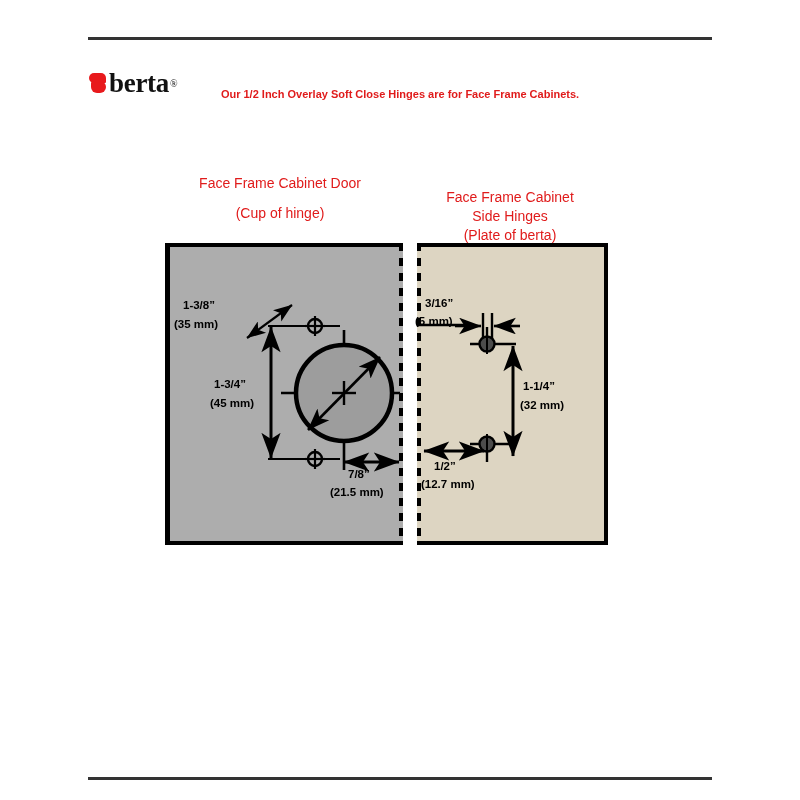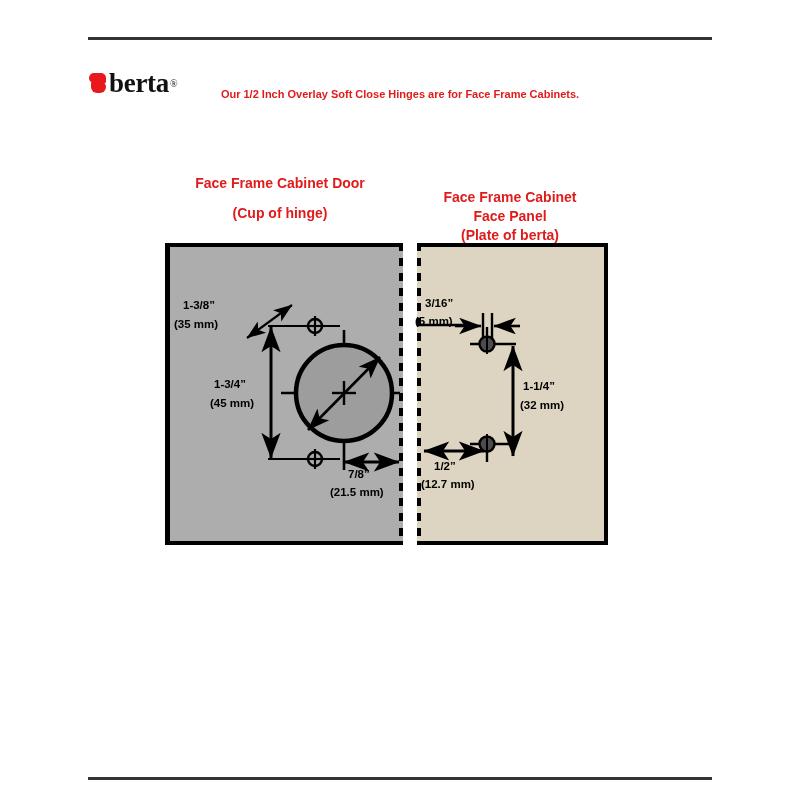--- a/index.html
+++ b/index.html
@@ -98,21 +98,21 @@
     text-align: center;
     font-size: 11px;
     font-weight: bold;
     color: #e01b1b;
   }
 
   
   .caption {
     position: absolute;
     font-size: 14px;
-    font-weight: bold;
+    font-weight: normal;
     color: #e01b1b;
     text-align: center;
     line-height: 19px;
   }
   #caption-left {
     left: 155px;
     top: 174px;
     width: 250px;
   }
   #caption-left .gap {
@@ -170,21 +170,21 @@
 <div id="intro-text">Our 1/2 Inch Overlay Soft Close Hinges are for Face Frame Cabinets.</div>
 
 <div id="caption-left" class="caption">
   <span>Face Frame Cabinet Door</span>
   <span class="gap"></span>
   <span>(Cup of hinge)</span>
 </div>
 
 <div id="caption-right" class="caption">
   <span>Face Frame Cabinet</span><br>
-  <span>Face Panel</span><br>
+  <span>Side Hinges</span><br>
   <span>(Plate of berta)</span>
 </div>
 
 <svg id="diagram" viewBox="0 0 800 800">
   <defs>
     <marker id="arrHead" markerWidth="9" markerHeight="9" refX="8.4" refY="3.2" orient="auto" markerUnits="strokeWidth">
       <path d="M0,0 L8.6,3.2 L0,6.4 L2.1,3.2 Z" fill="#000"></path>
     </marker>
     <marker id="arrTail" markerWidth="9" markerHeight="9" refX="0.2" refY="3.2" orient="auto" markerUnits="strokeWidth">
       <path d="M8.6,0 L0,3.2 L8.6,6.4 L6.5,3.2 Z" fill="#000"></path>

